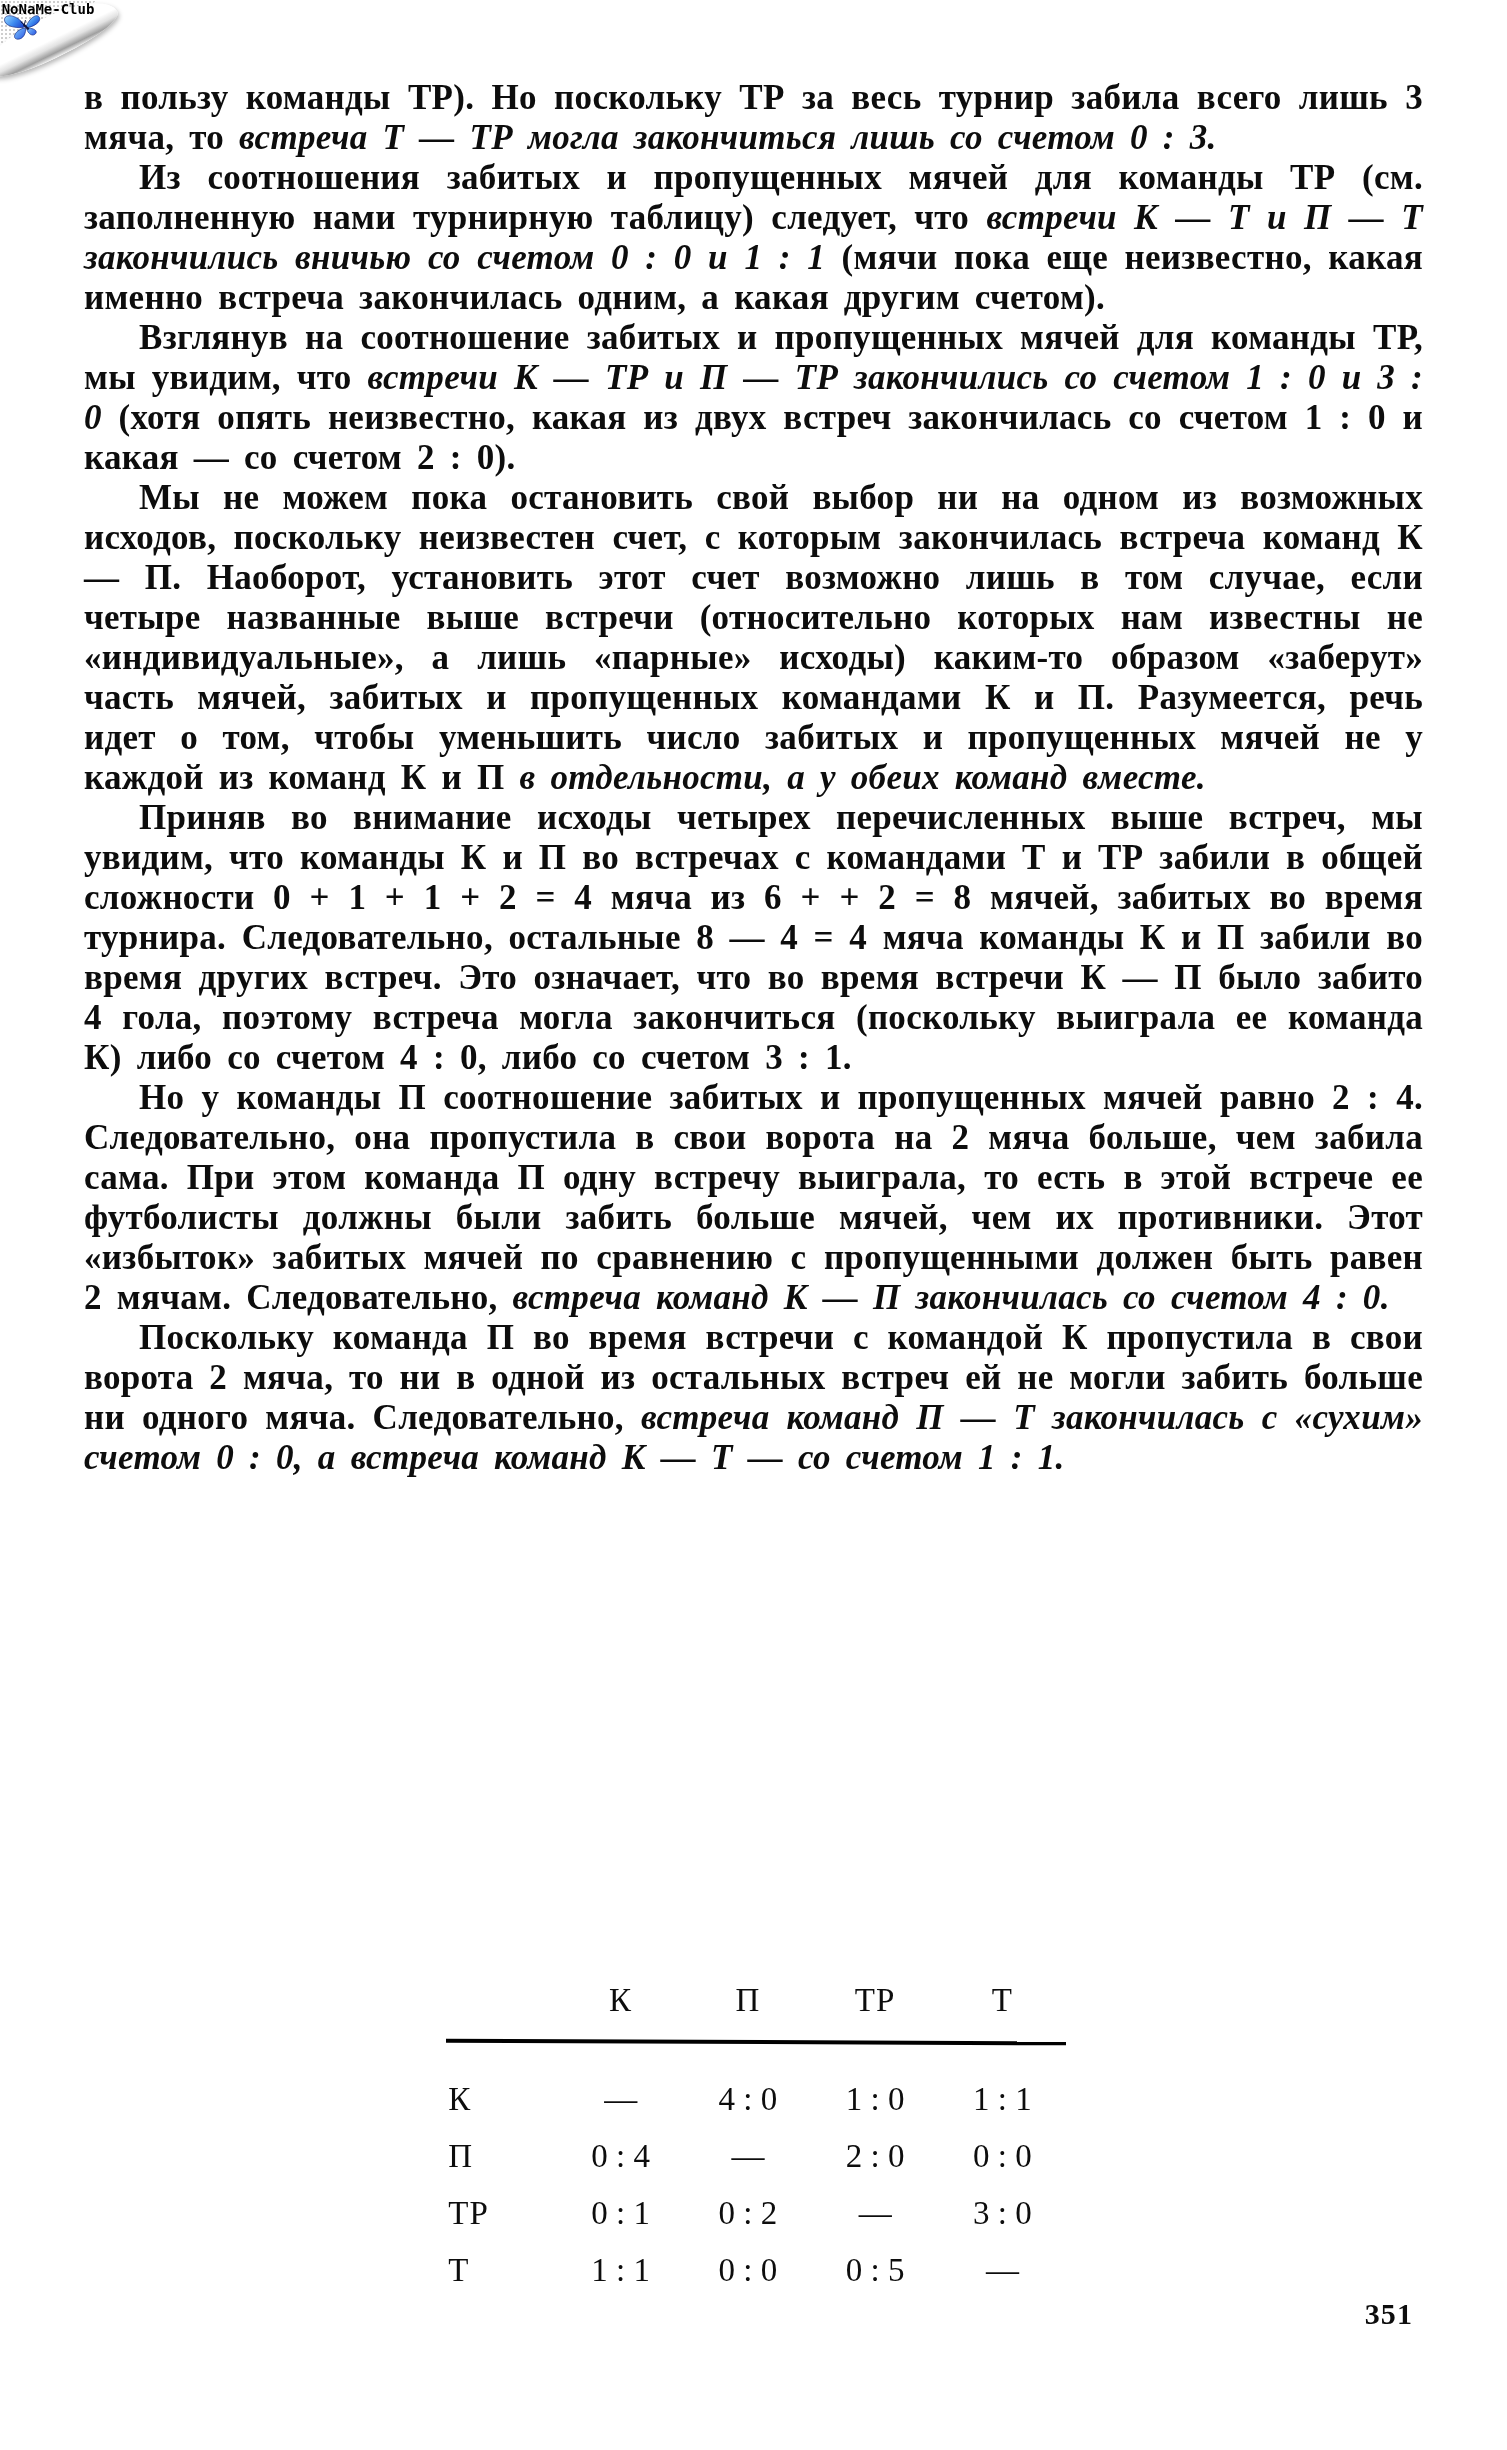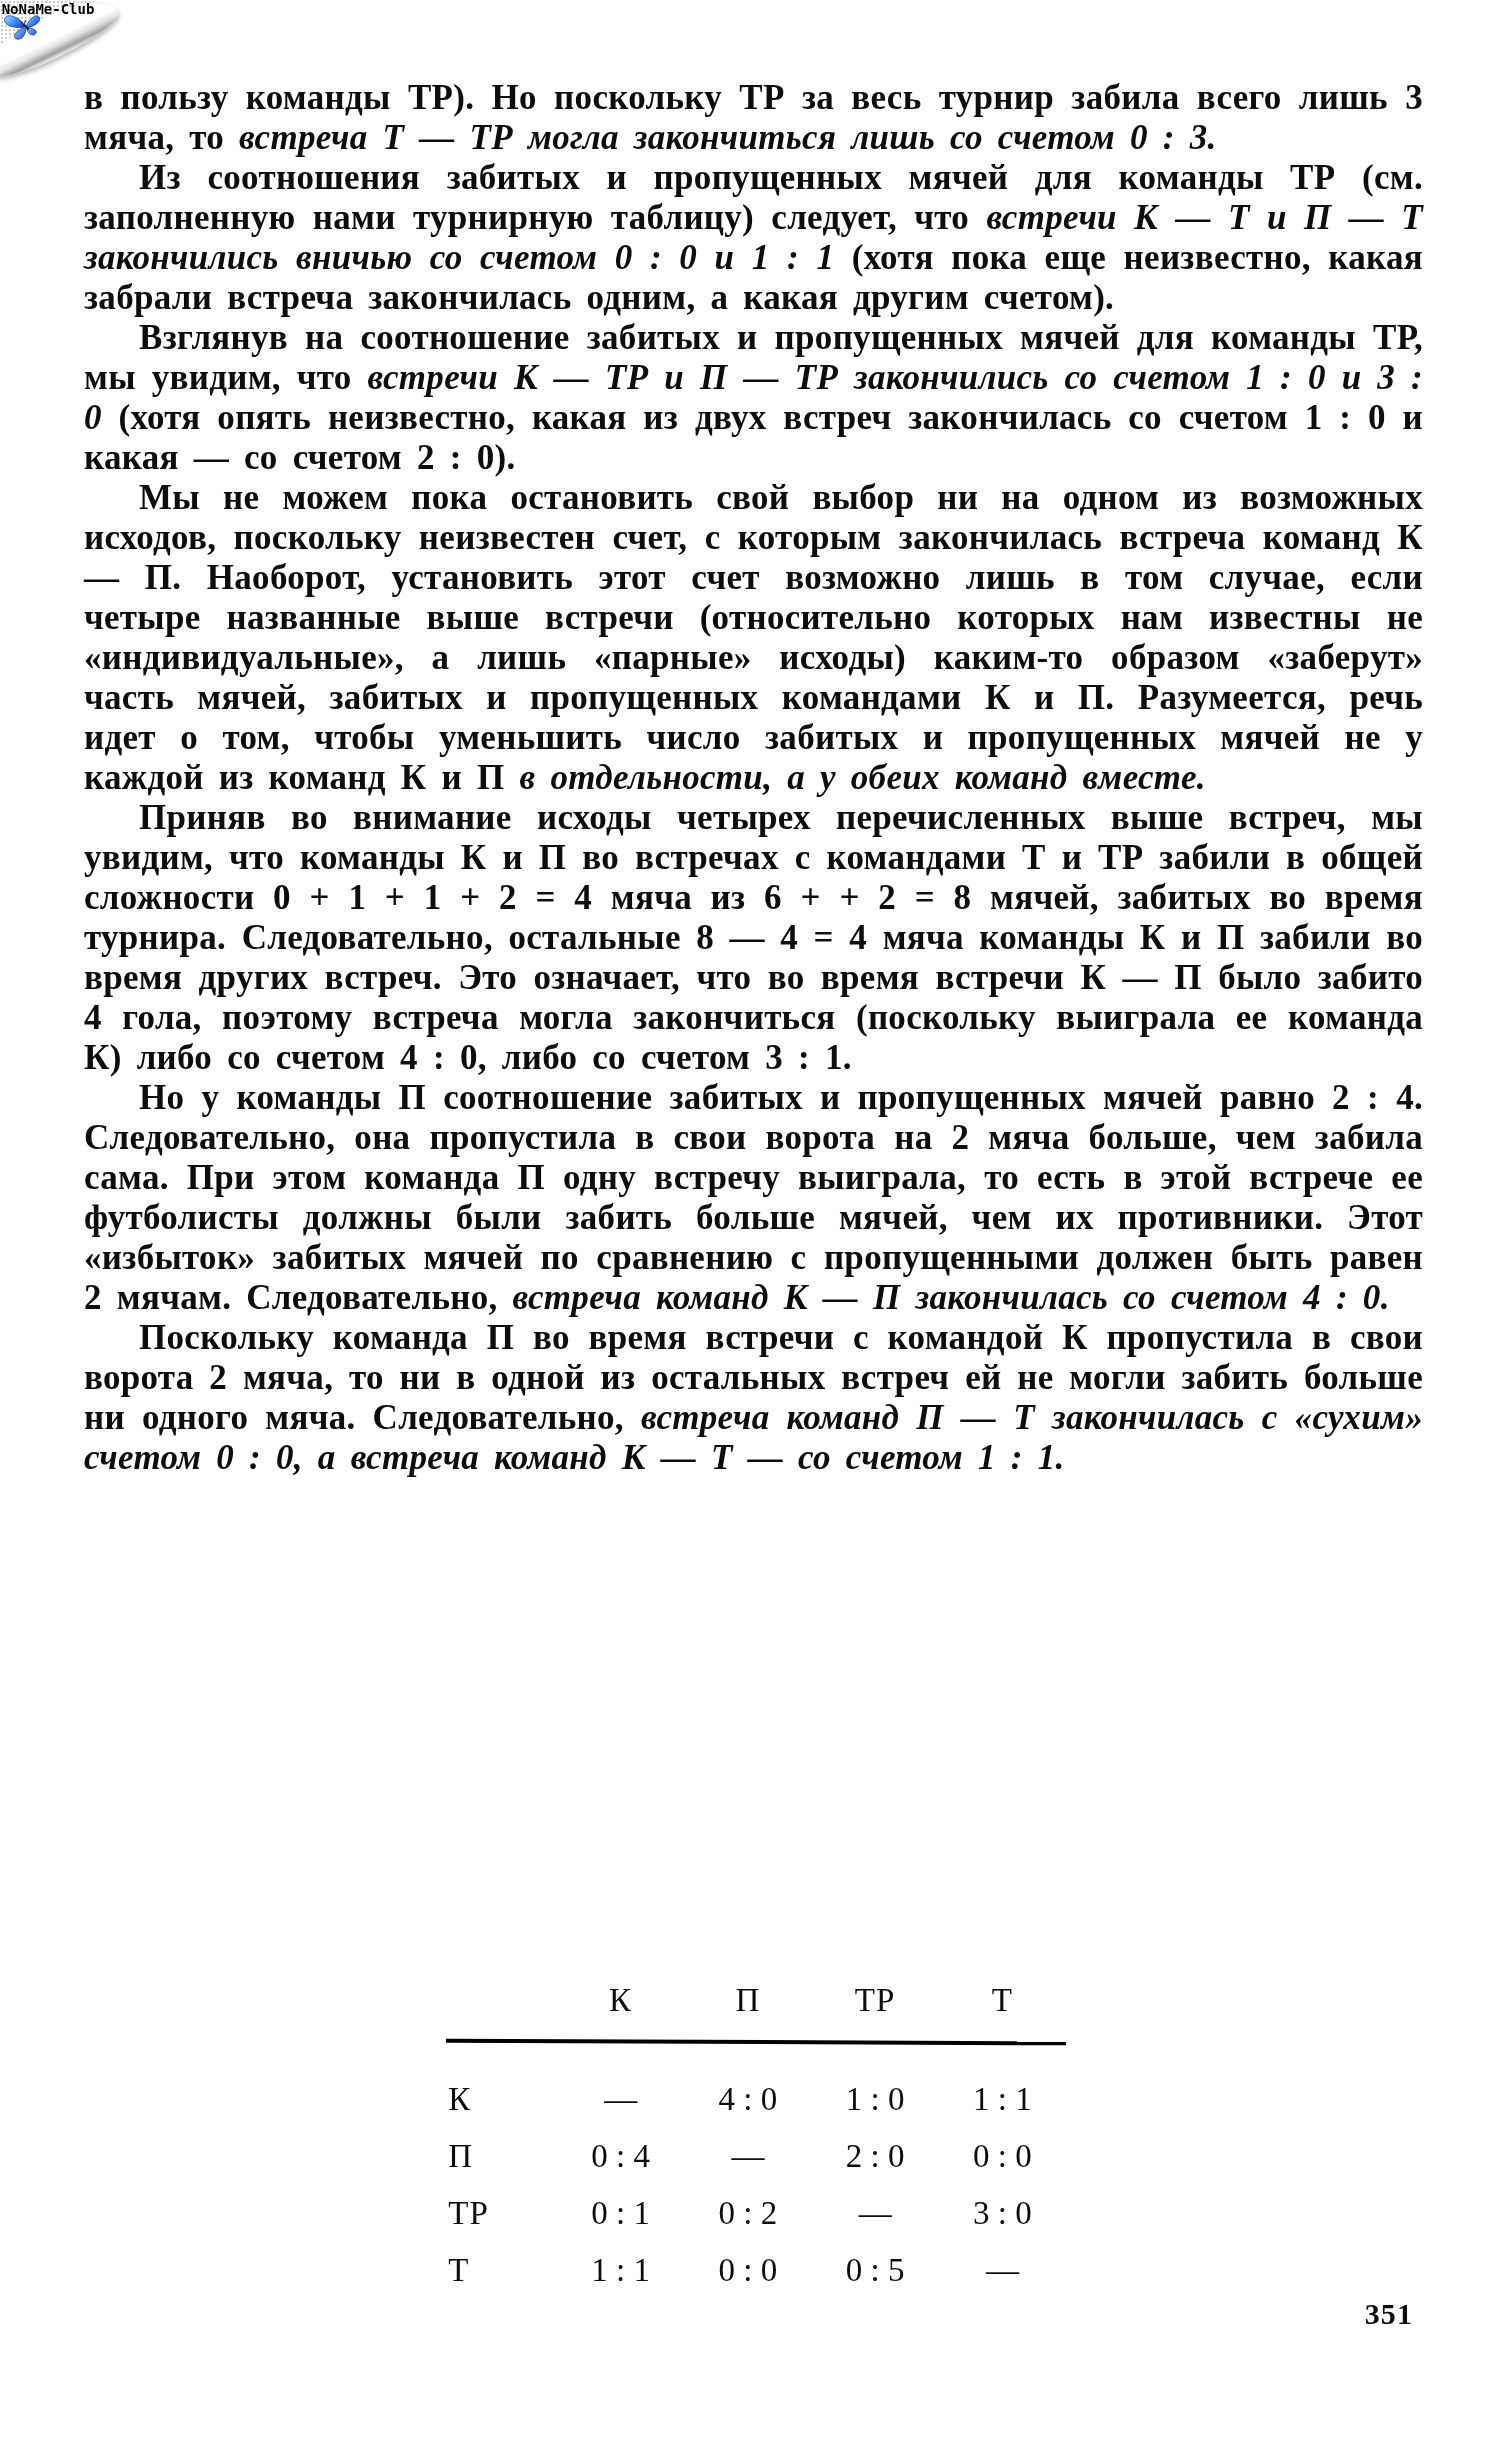--- a/index.html
+++ b/index.html
@@ -107,21 +107,21 @@
       <path d="M40 31 C50 16 66 12 66 22 C66 30 52 34 42 34 Z" fill="url(#wingA)" stroke="#0c1f7a" stroke-width="1"></path>
       <path d="M41 35 C52 36 60 44 52 48 C45 51 40 42 40 36 Z" fill="url(#wingB)" stroke="#0c1f7a" stroke-width="1"></path>
       <path d="M37 28 L42 36" stroke="#10163f" stroke-width="4" stroke-linecap="round"></path>
       <path d="M37 28 L32 21 M37 28 L41 20" stroke="#10163f" stroke-width="1.5" fill="none"></path>
     </svg>
     <div class="wm-label">NoNaMe-Club</div>
   </div>
 
   <main class="text-block" id="paragraphs">
       <p class=""><span>в пользу команды ТР). Но поскольку ТР за весь турнир забила всего лишь 3 мяча, то </span><span class="it">встреча Т — ТР могла закончиться лишь со счетом 0 : 3.</span></p>
-      <p class="indent"><span>Из соотношения забитых и пропущенных мячей для команды ТР (см. заполненную нами турнирную таблицу) следует, что </span><span class="it">встречи К — Т и П — Т закончились вничью со счетом 0 : 0 и 1 : 1</span><span> (хотя пока еще неизвестно, какая забрали встреча закончилась одним, а какая другим счетом).</span></p>
+      <p class="indent"><span>Из соотношения забитых и пропущенных мячей для команды ТР (см. заполненную нами турнирную таблицу) следует, что </span><span class="it">встречи К — Т и П — Т закончились вничью со счетом 0 : 0 и 1 : 1</span><span> (мячи пока еще неизвестно, какая именно встреча закончилась одним, а какая другим счетом).</span></p>
       <p class="indent"><span>Взглянув на соотношение забитых и пропущенных мячей для команды ТР, мы увидим, что </span><span class="it">встречи К — ТР и П — ТР закончились со счетом 1 : 0 и 3 : 0</span><span> (хотя опять неизвестно, какая из двух встреч закончилась со счетом 1 : 0 и какая — со счетом 2 : 0).</span></p>
       <p class="indent"><span>Мы не можем пока остановить свой выбор ни на одном из возможных исходов, поскольку неизвестен счет, с которым закончилась встреча команд К — П. Наоборот, установить этот счет возможно лишь в том случае, если четыре названные выше встречи (относительно которых нам известны не «индивидуальные», а лишь «парные» исходы) каким-то образом «заберут» часть мячей, забитых и пропущенных командами К и П. Разумеется, речь идет о том, чтобы уменьшить число забитых и пропущенных мячей не у каждой из команд К и П </span><span class="it">в отдельности, а у обеих команд вместе.</span></p>
       <p class="indent"><span>Приняв во внимание исходы четырех перечисленных выше встреч, мы увидим, что команды К и П во встречах с командами Т и ТР забили в общей сложности 0 + 1 + 1 + 2 = 4 мяча из 6 + + 2 = 8 мячей, забитых во время турнира. Следовательно, остальные 8 — 4 = 4 мяча команды К и П забили во время других встреч. Это означает, что во время встречи К — П было забито 4 гола, поэтому встреча могла закончиться (поскольку выиграла ее команда К) либо со счетом 4 : 0, либо со счетом 3 : 1.</span></p>
       <p class="indent"><span>Но у команды П соотношение забитых и пропущенных мячей равно 2 : 4. Следовательно, она пропустила в свои ворота на 2 мяча больше, чем забила сама. При этом команда П одну встречу выиграла, то есть в этой встрече ее футболисты должны были забить больше мячей, чем их противники. Этот «избыток» забитых мячей по сравнению с пропущенными должен быть равен 2 мячам. Следовательно, </span><span class="it">встреча команд К — П закончилась со счетом 4 : 0.</span></p>
       <p class="indent"><span>Поскольку команда П во время встречи с командой К пропустила в свои ворота 2 мяча, то ни в одной из остальных встреч ей не могли забить больше ни одного мяча. Следовательно, </span><span class="it">встреча команд П — Т закончилась с «сухим» счетом 0 : 0, а встреча команд К — Т — со счетом 1 : 1.</span></p>
     </main>
 
   <section class="score-table">
     <div class="t-head" id="t-head">
       <div class="th lead">.</div>

